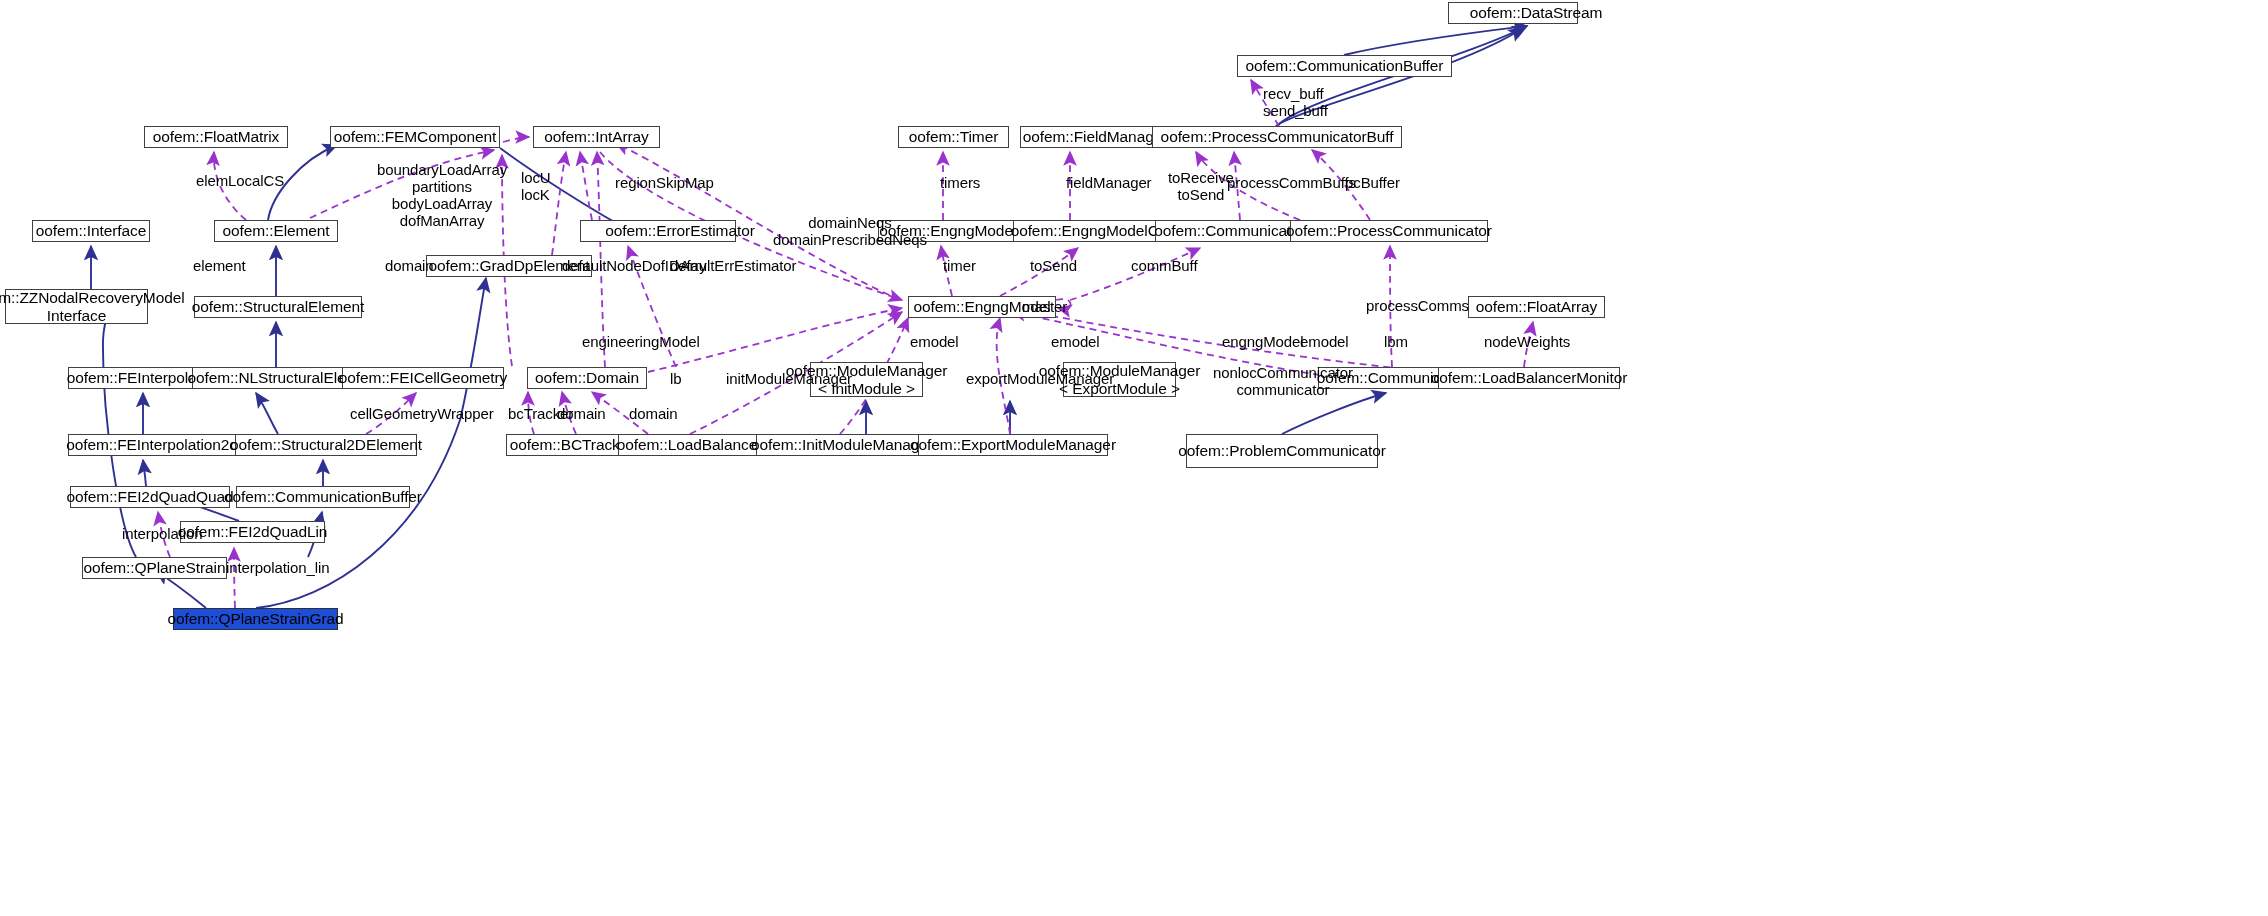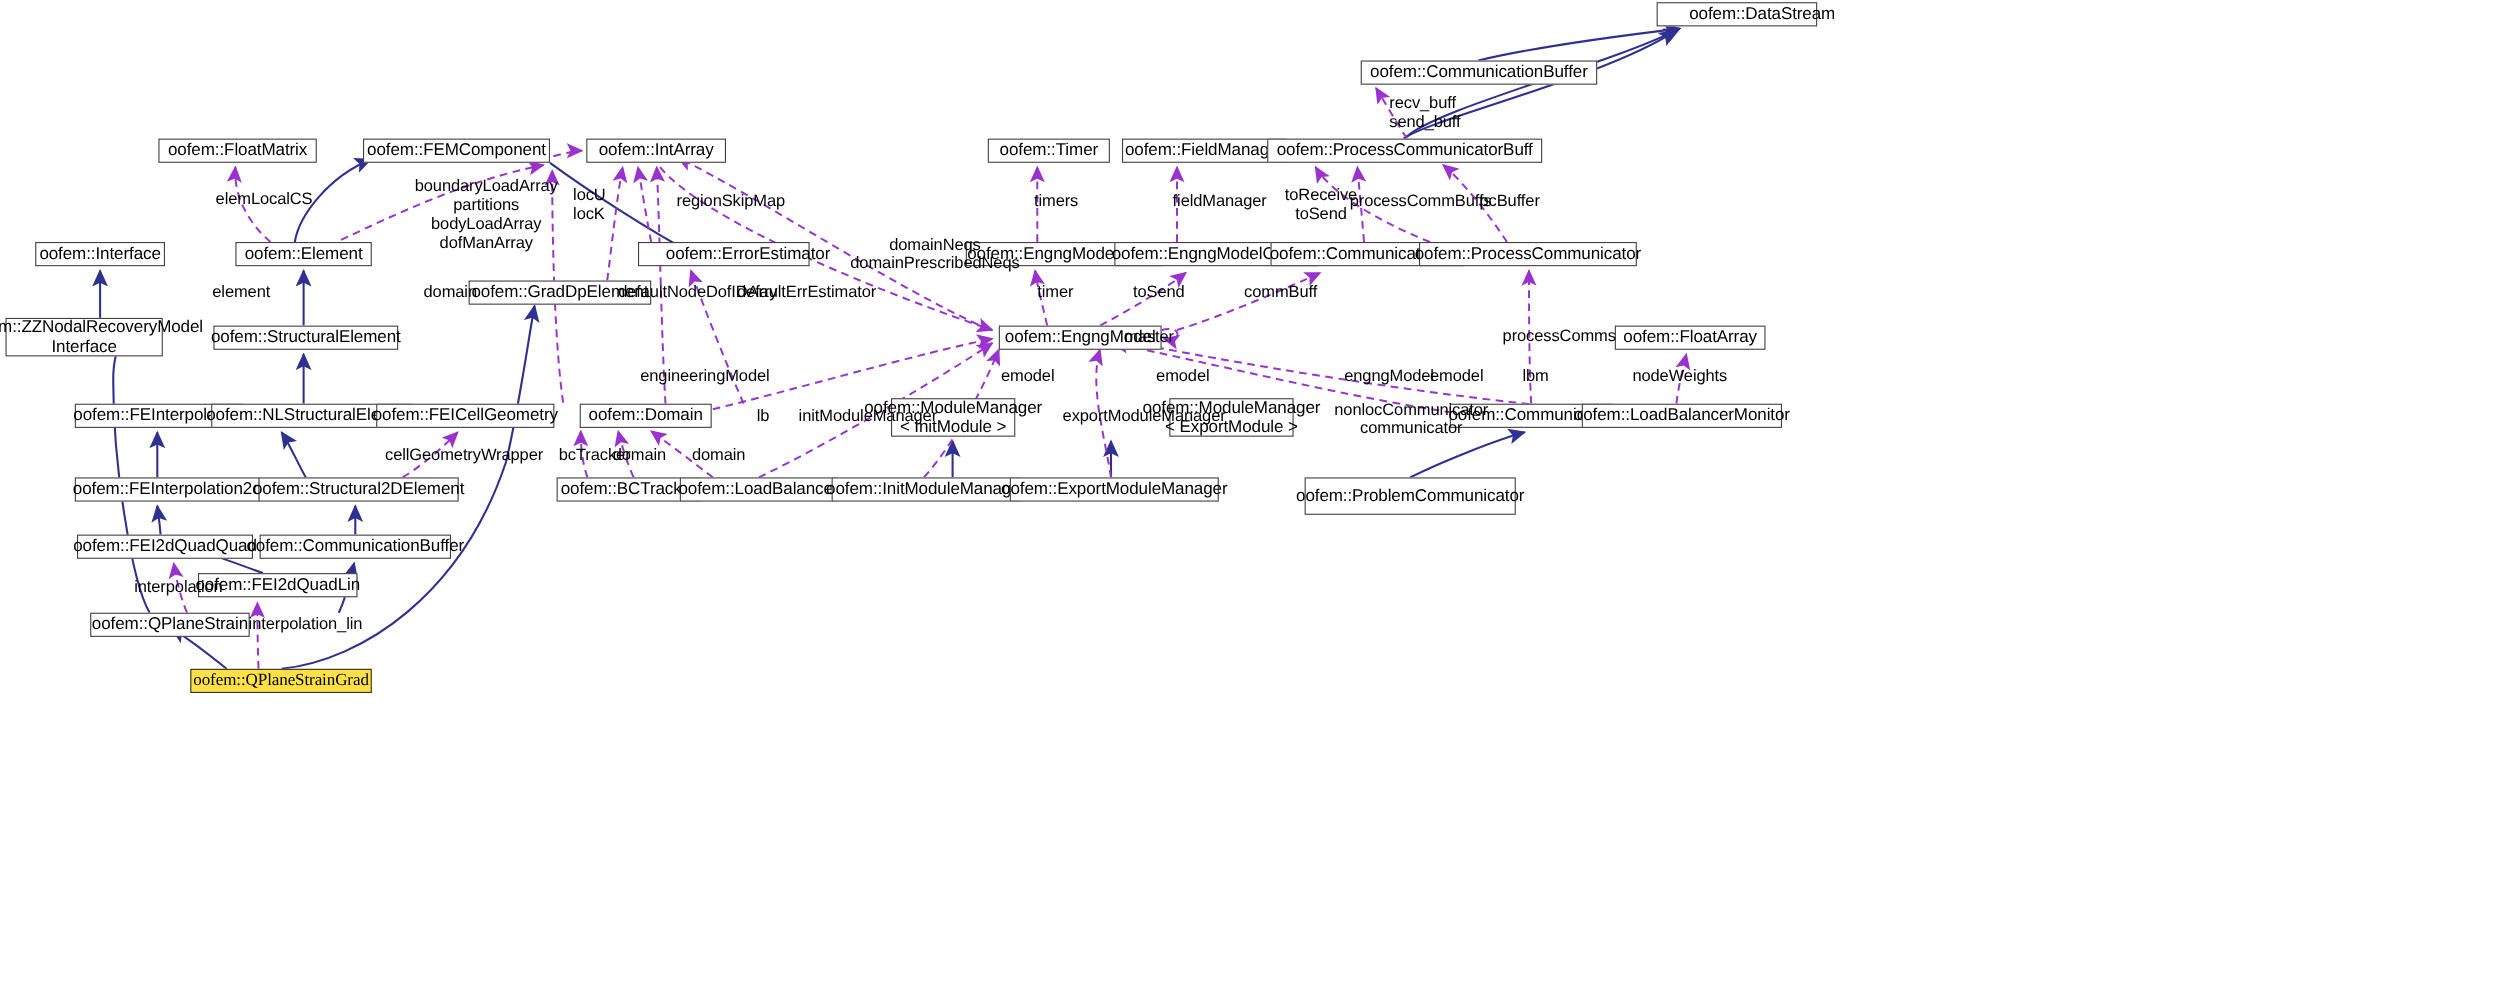--- a/index.html
+++ b/index.html
@@ -16,21 +16,21 @@
     font-size:15.5px;
     line-height:1.12;
     text-align:center;
     display:flex;
     align-items:center;
     justify-content:center;
     white-space:pre;
     letter-spacing:-0.1px;
     z-index:5;
   }
-  .node.focus{background:#fde047;border-color:#303030;font-family:Liberation Serif, serif;}
+  .node.focus{background:#1d4ed8;border-color:#303030;}
   .elabel{
     position:absolute;
     font-size:15px;
     color:#000000;
     line-height:1.13;
     white-space:pre;
     text-align:center;
     z-index:6;
     letter-spacing:-0.1px;
   }
@@ -144,21 +144,21 @@
 
       <path d="M366,434 C386,422 404,405 416,393"></path>
 
       <path d="M170,557 C163,540 160,525 158,512"></path>
 
       <path d="M235,608 C234,580 234,560 234,548"></path>
     </g>
   </svg>
 
   <div id="node-layer">
-      <div class="node" style="left: 1506px; top: 2px; width: 146px; height: 22px; padding-left: 46px;">oofem::DataStream</div>
+      <div class="node" style="left: 1448px; top: 2px; width: 130px; height: 22px; padding-left: 46px;">oofem::DataStream</div>
       <div class="node" style="left: 1237px; top: 55px; width: 215px; height: 22px;">oofem::CommunicationBuffer</div>
       <div class="node" style="left: 144px; top: 126px; width: 144px; height: 22px;">oofem::FloatMatrix</div>
       <div class="node" style="left: 330px; top: 126px; width: 170px; height: 22px;">oofem::FEMComponent</div>
       <div class="node" style="left: 533px; top: 126px; width: 127px; height: 22px;">oofem::IntArray</div>
       <div class="node" style="left: 898px; top: 126px; width: 111px; height: 22px;">oofem::Timer</div>
       <div class="node" style="left: 1020px; top: 126px; width: 150px; height: 22px;">oofem::FieldManager</div>
       <div class="node" style="left: 1152px; top: 126px; width: 250px; height: 22px;">oofem::ProcessCommunicatorBuff</div>
       <div class="node" style="left: 32px; top: 220px; width: 118px; height: 22px;">oofem::Interface</div>
       <div class="node" style="left: 214px; top: 220px; width: 124px; height: 22px;">oofem::Element</div>
       <div class="node" style="left: 580px; top: 220px; width: 156px; height: 22px; padding-left: 44px;">oofem::ErrorEstimator</div>
@@ -224,21 +224,21 @@
       <div class="elabel left" style="left: 1366px; top: 298px;">processComms</div>
       <div class="elabel left" style="left: 1484px; top: 334px; text-align: center;">nodeWeights</div>
       <div class="elabel left" style="left: 582px; top: 334px;">engineeringModel</div>
       <div class="elabel left" style="left: 910px; top: 334px;">emodel</div>
       <div class="elabel left" style="left: 1051px; top: 334px;">emodel</div>
       <div class="elabel left" style="left: 1222px; top: 334px;">engngModel</div>
       <div class="elabel left" style="left: 1300px; top: 334px;">emodel</div>
       <div class="elabel left" style="left: 1384px; top: 334px;">lbm</div>
       <div class="elabel" style="left: 1213px; top: 365px;">nonlocCommunicator
 communicator</div>
-      <div class="elabel left" style="left: 688px; top: 371px; text-align: right;">lb</div>
+      <div class="elabel left" style="left: 670px; top: 371px; text-align: right;">lb</div>
       <div class="elabel left" style="left: 726px; top: 371px;">initModuleManager</div>
       <div class="elabel left" style="left: 966px; top: 371px;">exportModuleManager</div>
       <div class="elabel left" style="left: 350px; top: 406px;">cellGeometryWrapper</div>
       <div class="elabel left" style="left: 508px; top: 406px;">bcTracker</div>
       <div class="elabel left" style="left: 557px; top: 406px;">domain</div>
       <div class="elabel left" style="left: 629px; top: 406px;">domain</div>
       <div class="elabel left" style="left: 1022px; top: 299px;">master</div>
       <div class="elabel left" style="left: 122px; top: 526px;">interpolation</div>
       <div class="elabel left" style="left: 226px; top: 560px;">interpolation_lin</div>
     </div>

